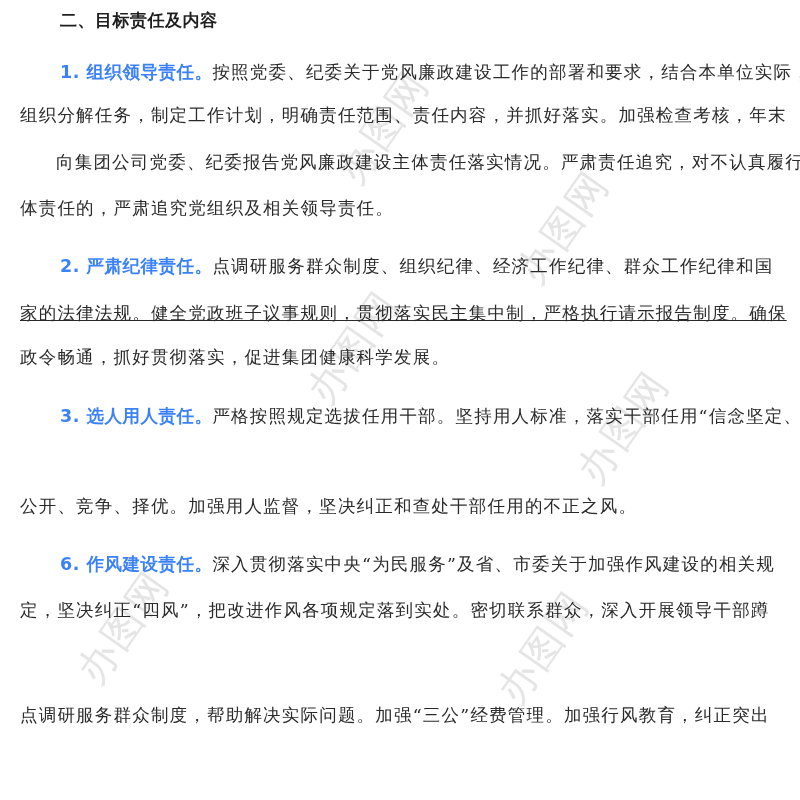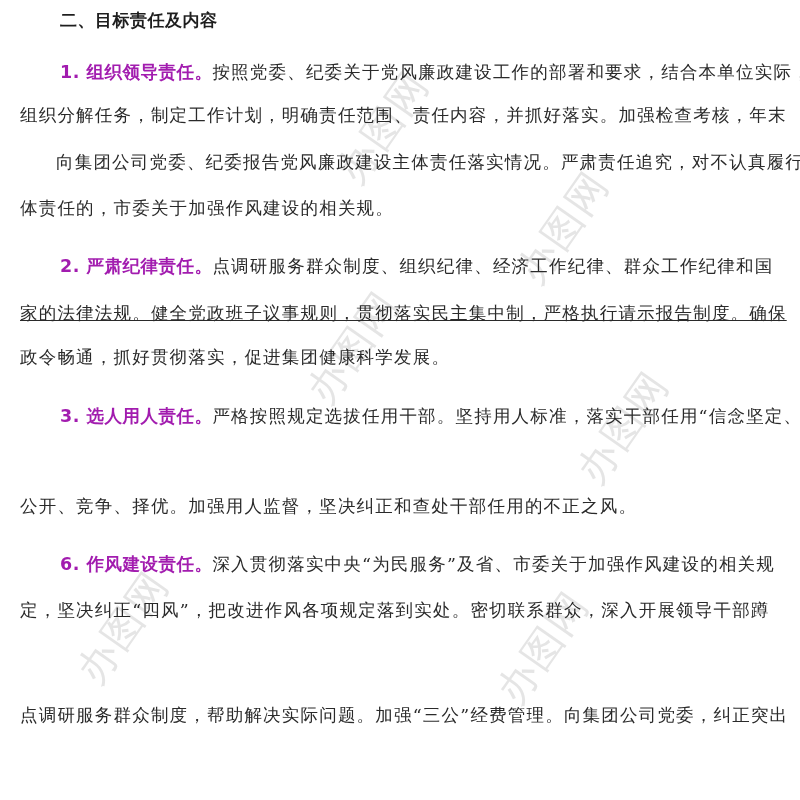--- a/index.html
+++ b/index.html
@@ -33,21 +33,21 @@
     .heading {
       font-family: "DejaVu Sans", "Liberation Sans", sans-serif;
       font-weight: bold;
       font-size: 17px;
       color: #1e1e1e;
       letter-spacing: 0.5px;
     }
     .lead {
       font-family: "DejaVu Sans", "Liberation Sans", sans-serif;
       font-weight: bold;
-      color: #a21caf;
+      color: #3b82f6;
       letter-spacing: 0.5px;
     }
     .watermark {
       position: absolute;
       font-family: "DejaVu Sans", "Liberation Sans", sans-serif;
       font-size: 40px;
       color: rgba(180,180,180,0.35);
       transform: rotate(-55deg);
       white-space: nowrap;
       pointer-events: none;
@@ -66,32 +66,32 @@
   <div class="watermark" style="left:480px; top:620px;">办图网</div>
   <div class="watermark" style="left:320px; top:100px;">办图网</div>
 
   <div class="line indent heading" style="top:8px;">二、目标责任及内容</div>
 
   <div class="line indent" style="top:60px;">
     <span class="lead">1. 组织领导责任。</span><span>按照党委、纪委关于党风廉政建设工作的部署和要求，结合本单位实际，</span>
   </div>
   <div class="line" style="top:103px;">组织分解任务，制定工作计划，明确责任范围、责任内容，并抓好落实。加强检查考核，年末</div>
   <div class="line" style="top:150px;margin-left:36px;">向集团公司党委、纪委报告党风廉政建设主体责任落实情况。严肃责任追究，对不认真履行主</div>
-  <div class="line" style="top:196px;">体责任的，市委关于加强作风建设的相关规。</div>
+  <div class="line" style="top:196px;">体责任的，严肃追究党组织及相关领导责任。</div>
 
   <div class="line indent" style="top:254px;">
     <span class="lead">2. 严肃纪律责任。</span><span>点调研服务群众制度、组织纪律、经济工作纪律、群众工作纪律和国</span>
   </div>
   <div class="line" style="top:301px;text-decoration:underline;">家的法律法规。健全党政班子议事规则，贯彻落实民主集中制，严格执行请示报告制度。确保</div>
   <div class="line" style="top:345px;">政令畅通，抓好贯彻落实，促进集团健康科学发展。</div>
 
   <div class="line indent" style="top:404px;">
     <span class="lead">3. 选人用人责任。</span><span>严格按照规定选拔任用干部。坚持用人标准，落实干部任用“信念坚定、</span>
   </div>
   <div class="line" style="top:495px;font-family:Liberation Mono, monospace;">公开、竞争、择优。加强用人监督，坚决纠正和查处干部任用的不正之风。</div>
 
   <div class="line indent" style="top:552px;">
     <span class="lead">6. 作风建设责任。</span><span>深入贯彻落实中央“为民服务”及省、市委关于加强作风建设的相关规</span>
   </div>
   <div class="line" style="top:598px;">定，坚决纠正“四风”，把改进作风各项规定落到实处。密切联系群众，深入开展领导干部蹲</div>
-  <div class="line" style="top:703px;">点调研服务群众制度，帮助解决实际问题。加强“三公”经费管理。向集团公司党委，纠正突出</div>
+  <div class="line" style="top:703px;">点调研服务群众制度，帮助解决实际问题。加强“三公”经费管理。加强行风教育，纠正突出</div>
 
 </div>
 
 </body></html>

